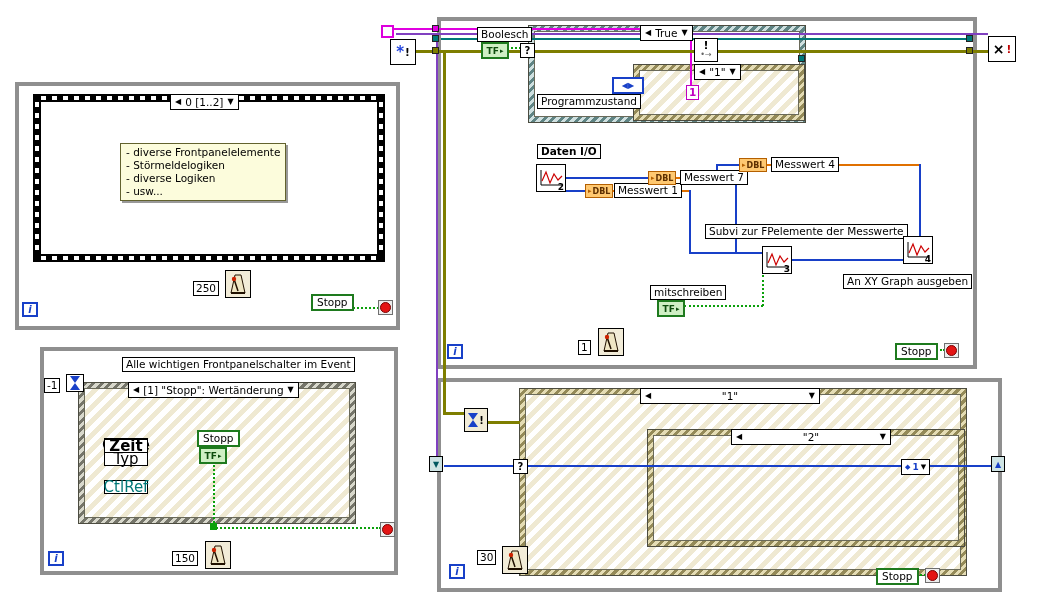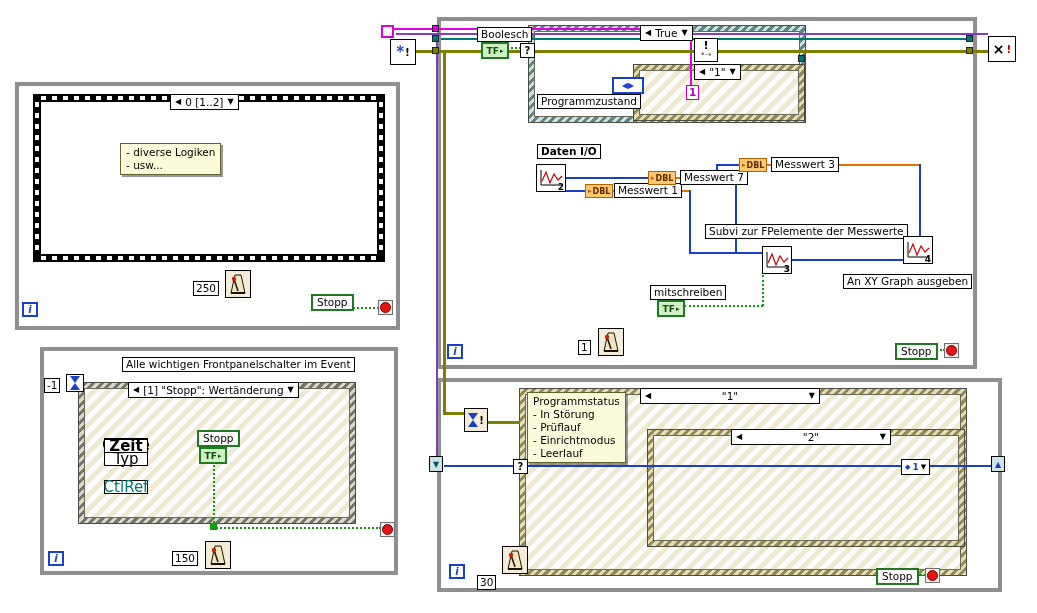--- a/index.html
+++ b/index.html
@@ -191,20 +191,22 @@
   <div class="wire gdh" style="left:915px;top:574px;width:11px;"></div>
 
   <div class="tunnel" style="left:432px;top:25px;background:#E000E0;"></div>
   <div class="tunnel" style="left:432px;top:35px;background:#007878;"></div>
   <div class="tunnel" style="left:432px;top:47px;background:#7E7E00;"></div>
   <div class="tunnel" style="left:966px;top:35px;background:#007878;"></div>
   <div class="tunnel" style="left:966px;top:47px;background:#7E7E00;"></div>
   <div class="tunnel" style="left:798px;top:55px;background:#007878;"></div>
 
   <div class="comment" style="left:120px;top:143px;">
+    <div>- diverse Frontpanelelemente</div>
+    <div>- Störmeldelogiken</div>
     <div>- diverse Logiken</div>
     <div>- usw...</div>
   </div>
   <div class="num" style="left:193px;top:281px;">250</div>
   <div class="metro" style="left:225px;top:270px;">
     <svg width="26" height="28" viewBox="0 0 26 28">
       <rect x="0.5" y="0.5" width="25" height="27" fill="#F2ECD8" stroke="#000"></rect>
       <polygon points="10,5 16,5 20,23 6,23" fill="#EFE6C4" stroke="#201000"></polygon>
       <line x1="13" y1="21" x2="9" y2="9" stroke="#201000" stroke-width="1.5"></line>
       <circle cx="9" cy="9" r="2.2" fill="#CC2200"></circle>
@@ -285,21 +287,21 @@
   <div class="lbl" style="left:614px;top:183px;">Messwert 1</div>
   <div class="dbl" style="left:648px;top:171px;">
     <span class="ar">▸</span>
     <span>DBL</span>
   </div>
   <div class="lbl" style="left:680px;top:170px;">Messwert 7</div>
   <div class="dbl" style="left:739px;top:158px;">
     <span class="ar">▸</span>
     <span>DBL</span>
   </div>
-  <div class="lbl" style="left:771px;top:157px;">Messwert 3</div>
+  <div class="lbl" style="left:771px;top:157px;">Messwert 4</div>
 
   <div class="lbl" style="left:705px;top:224px;">Subvi zur FPelemente der Messwerte</div>
   <div class="wf" style="left:762px;top:246px;">
     <svg width="28" height="26" viewBox="0 0 28 26">
       <path d="M4 20 L4 5 M4 20 L25 20" stroke="#000" fill="none"></path>
       <polyline points="5,16 9,7 13,18 17,9 21,15 25,11" fill="none" stroke="#CC0000" stroke-width="1.2"></polyline>
     </svg>
     <span class="n">3</span>
   </div>
   <div class="wf" style="left:903px;top:236px;">
@@ -339,36 +341,29 @@
   </div>
   <div class="icon-box" style="left:464px;top:408px;width:24px;height:24px;gap:1px;background:#F2ECD8;">
     <span class="hg">
         <i class="t"></i>
         <i class="b"></i>
       </span>
     <span class="excl" style="font-size:10px;">!</span>
   </div>
   <div class="qbox" style="left:513px;top:459px;">?</div>
 
-  <div class="comment" style="left:527px;top:392px;">
-    <div>Programmstatus</div>
-    <div>- In Störung</div>
-    <div>- Prüflauf</div>
-    <div>- Einrichtmodus</div>
-    <div>- Leerlauf</div>
-  </div>
 
 
   <div class="enumind" style="left:901px;top:459px;">
     <span class="dm">◆</span>
     <span class="val">1</span>
     <span class="dn">▼</span>
   </div>
 
-  <div class="num" style="left:477px;top:575px;">30</div>
+  <div class="num" style="left:477px;top:550px;">30</div>
   <div class="metro" style="left:502px;top:546px;">
     <svg width="26" height="28" viewBox="0 0 26 28">
       <rect x="0.5" y="0.5" width="25" height="27" fill="#F2ECD8" stroke="#000"></rect>
       <polygon points="10,5 16,5 20,23 6,23" fill="#EFE6C4" stroke="#201000"></polygon>
       <line x1="13" y1="21" x2="9" y2="9" stroke="#201000" stroke-width="1.5"></line>
       <circle cx="9" cy="9" r="2.2" fill="#CC2200"></circle>
       <line x1="6" y1="23" x2="20" y2="23" stroke="#201000" stroke-width="2"></line>
     </svg>
   </div>
   <div class="iter" style="left:449px;top:564px;">i</div>

